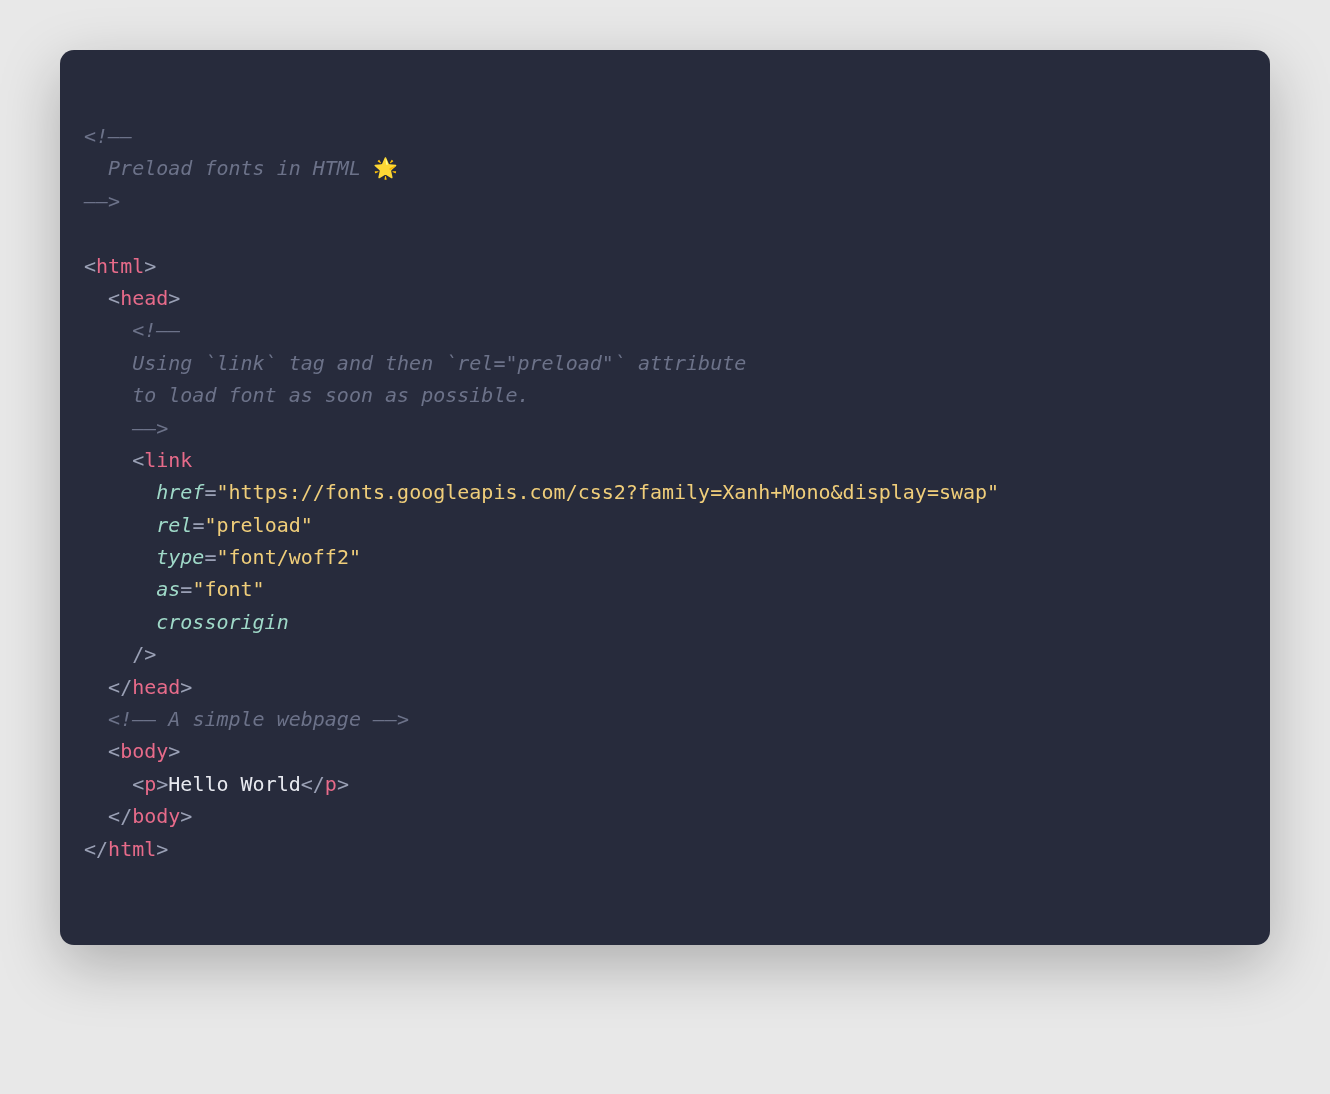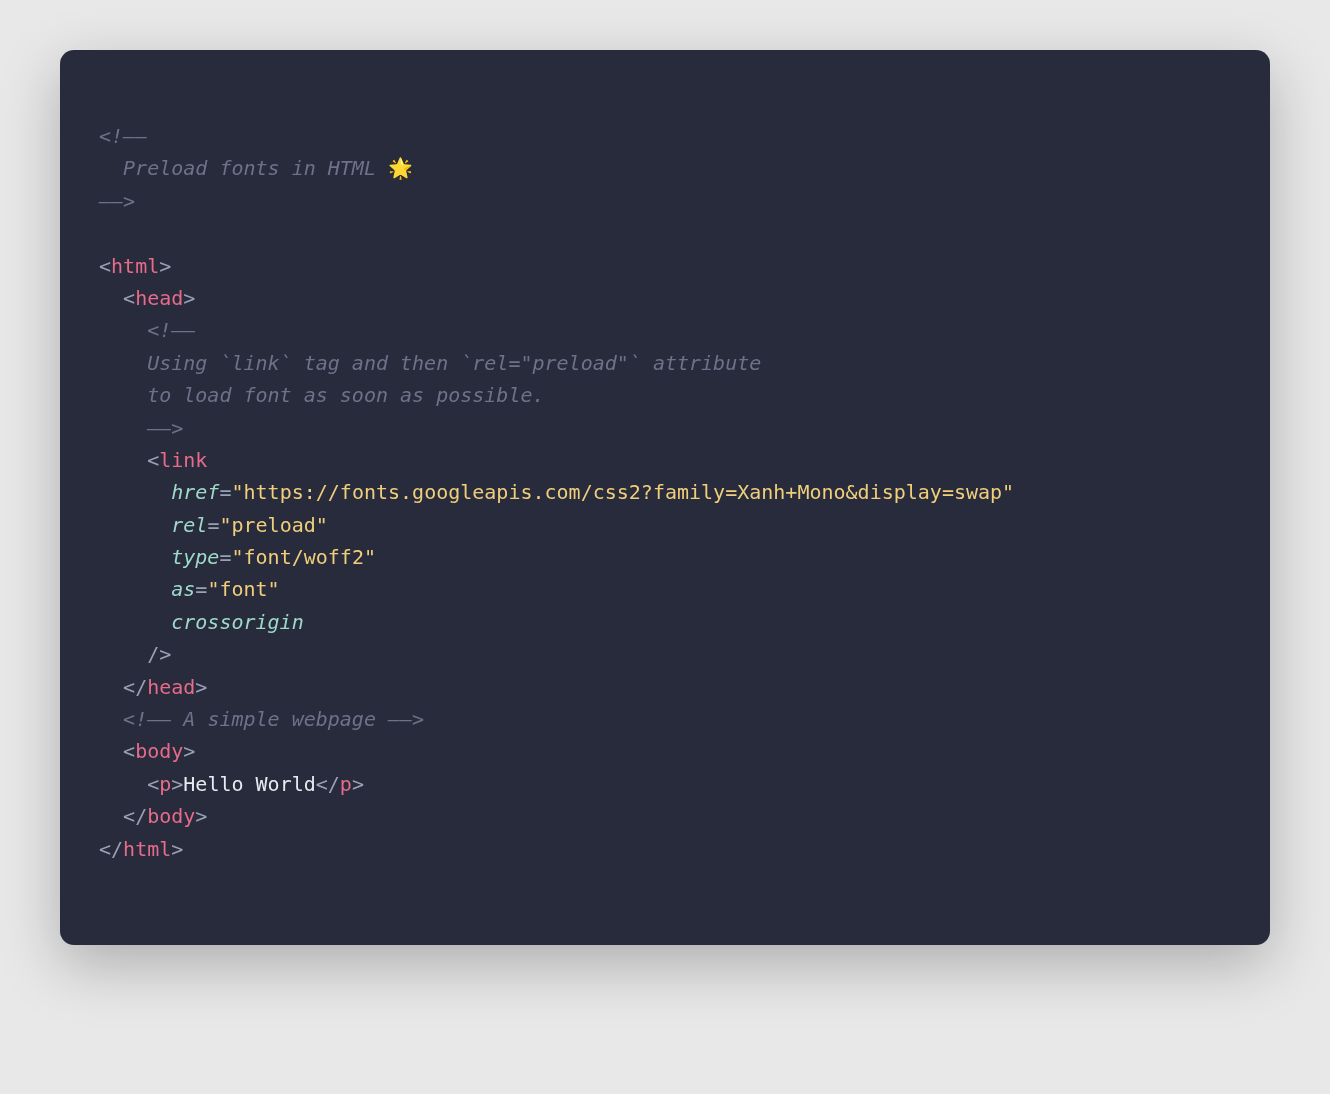--- a/index.html
+++ b/index.html
@@ -11,21 +11,21 @@
     body {
       background: #e8e8e8;
       padding: 50px 60px;
       font-family: 'Menlo', 'Monaco', 'Consolas', monospace;
       min-height: 1094px;
     }
     
     .code-panel {
       background: #272b3c;
       border-radius: 14px;
-      padding: 70px 30px 80px 39px;
+      padding: 70px 30px 80px 24px;
       box-shadow: 0 20px 60px rgba(0,0,0,0.25);
       min-height: 870px;
     }
     
     pre {
       font-family: 'Menlo', 'Monaco', 'Consolas', monospace;
       font-size: 20px;
       line-height: 1.62;
       white-space: pre;
       color: #d8dee9;

